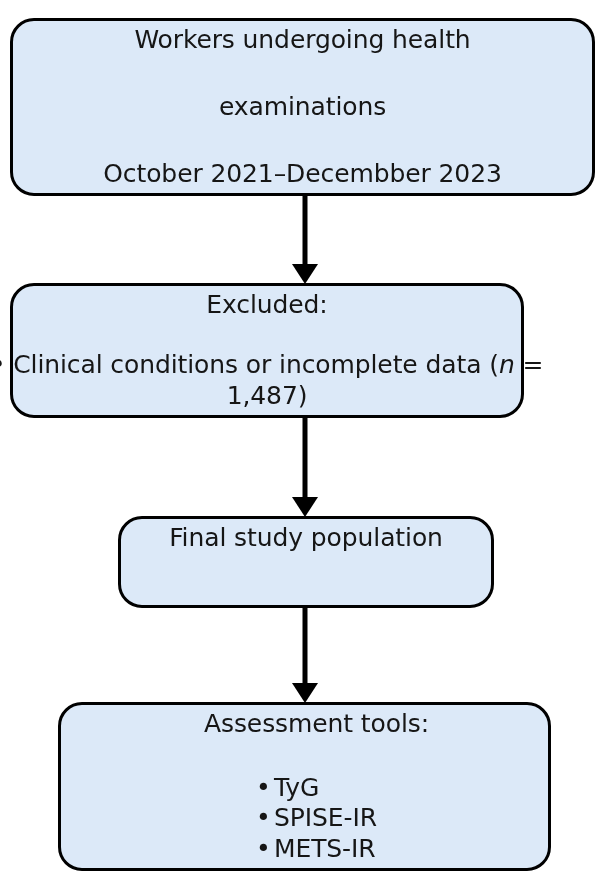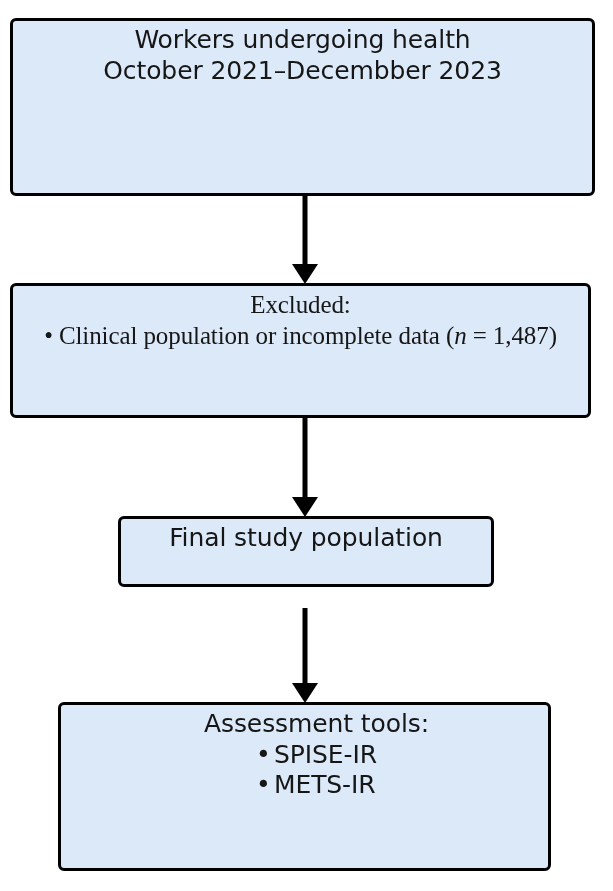--- a/index.html
+++ b/index.html
@@ -19,25 +19,25 @@
     background: #ffffff;
     overflow: hidden;
   }
 
   
   .node {
     position: absolute;
     box-sizing: border-box;
     background: #dce9f8;
     border: 3px solid #000000;
-    border-radius: 6px;
+    border-radius: 24px;
     display: flex;
     flex-direction: column;
     align-items: center;
-    justify-content: flex-start;
+    justify-content: space-between;
     color: #161616;
     font-size: 25px;
     line-height: 1.22;
     text-align: center;
     letter-spacing: -0.1px;
     padding: 4px 10px;
   }
 
   .node-line {
     display: block;
@@ -49,36 +49,35 @@
     left: 10px;
     top: 18px;
     width: 585px;
     height: 178px;
   }
 
   
   #node-excluded {
     left: 10px;
     top: 283px;
-    width: 581px;
+    width: 514px;
     height: 135px;
-    font-family: Liberation Serif, serif;
   }
   #node-excluded .excluded-body {
     display: block;
     width: 560px;
     text-align: center;
   }
 
   
   #node-final-population {
     left: 118px;
     top: 516px;
     width: 376px;
-    height: 71px;
+    height: 92px;
   }
 
   
   #node-assessment-tools {
     left: 58px;
     top: 702px;
     width: 493px;
     height: 169px;
     padding-left: 34px;
   }
@@ -138,48 +137,50 @@
   #arrow-3 { left: 292px; top: 608px; height: 95px; }
   #arrow-3 .shaft { height: 75px; }
 </style>
 </head>
 <body>
 
 <div id="flowchart">
 
   <div class="node" id="node-enrollment">
     <span class="node-line">Workers undergoing health</span>
+    <span class="node-line">examinations</span>
     <span class="node-line">October 2021–Decembber 2023</span>
   </div>
 
   <div class="arrow" id="arrow-1">
     <div class="shaft"></div>
     <div class="head"></div>
   </div>
 
   <div class="node" id="node-excluded">
     <span class="node-line">Excluded:</span>
-    <span class="excluded-body"><span>•</span><span> Clinical population or incomplete data (</span><span class="stat-n">n</span><span> = </span><span>1,487</span><span>)</span></span>
+    <span class="excluded-body"><span>•</span><span> Clinical conditions or incomplete data (</span><span class="stat-n">n</span><span> = </span><span>1,487</span><span>)</span></span>
   </div>
 
   <div class="arrow" id="arrow-2">
     <div class="shaft"></div>
     <div class="head"></div>
   </div>
 
   <div class="node" id="node-final-population">
     <span class="node-line">Final study population</span>
   </div>
 
   <div class="arrow" id="arrow-3">
     <div class="shaft"></div>
     <div class="head"></div>
   </div>
 
   <div class="node" id="node-assessment-tools">
     <span class="tools-heading">Assessment tools:</span>
     <ul class="tools-list">
+      <li><span class="bullet">•</span><span>TyG</span></li>
       <li><span class="bullet">•</span><span>SPISE-IR</span></li>
       <li><span class="bullet">•</span><span>METS-IR</span></li>
     </ul>
   </div>
 
 </div>
 
 </body></html>

